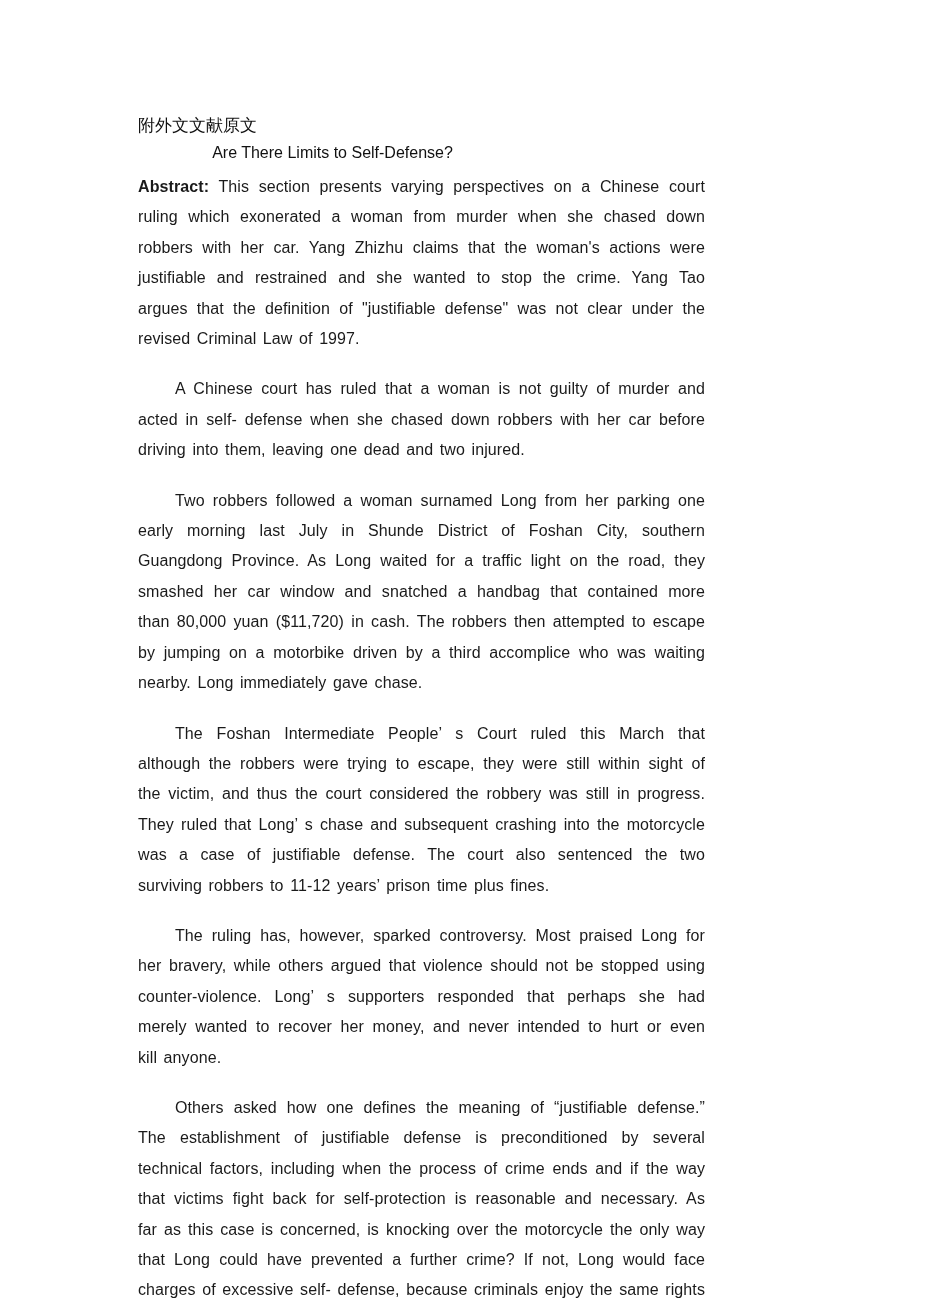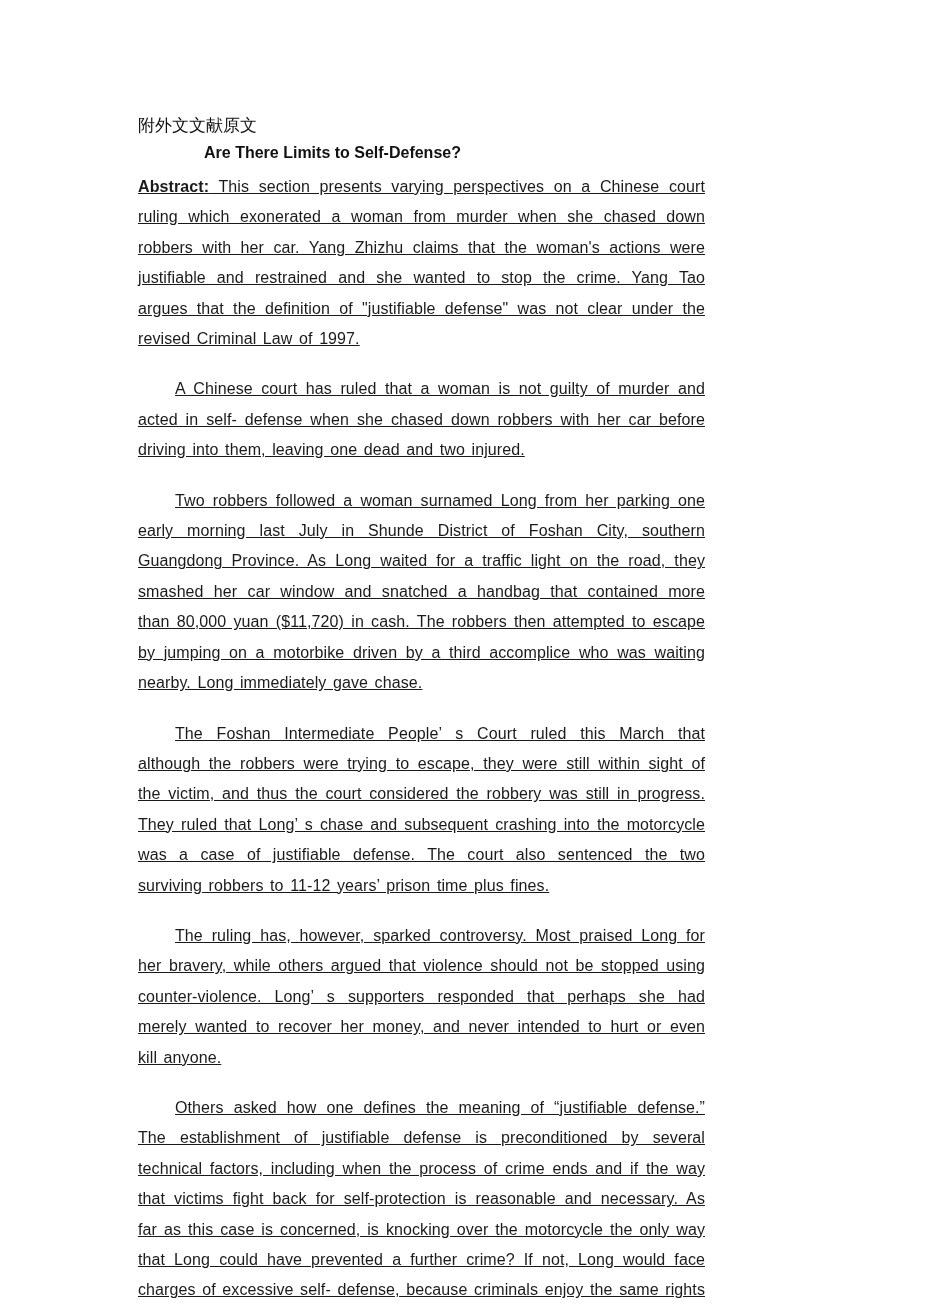--- a/index.html
+++ b/index.html
@@ -24,36 +24,35 @@
     margin: 0;
     font-size: 17px;
     line-height: 21px;
     font-weight: normal;
     color: #111111;
   }
   .doc-title {
     margin: 6px 178px 0 0;
     font-size: 16px;
     line-height: 21px;
-    font-weight: bold;
+    font-weight: normal;
     text-align: center;
     color: #111111;
   }
   .body-text {
     margin-top: 9px;
   }
   .para {
     margin: 0;
     font-size: 16px;
     line-height: 30.4px;
     text-align: justify;
     word-spacing: 2px;
     letter-spacing: 0.1px;
     color: #1a1a1a;
-    text-decoration: underline;
   }
   .para + .para {
     margin-top: 20px;
   }
   .para.indent {
     text-indent: 37px;
   }
   .abstract-label {
     font-weight: bold;
   }

